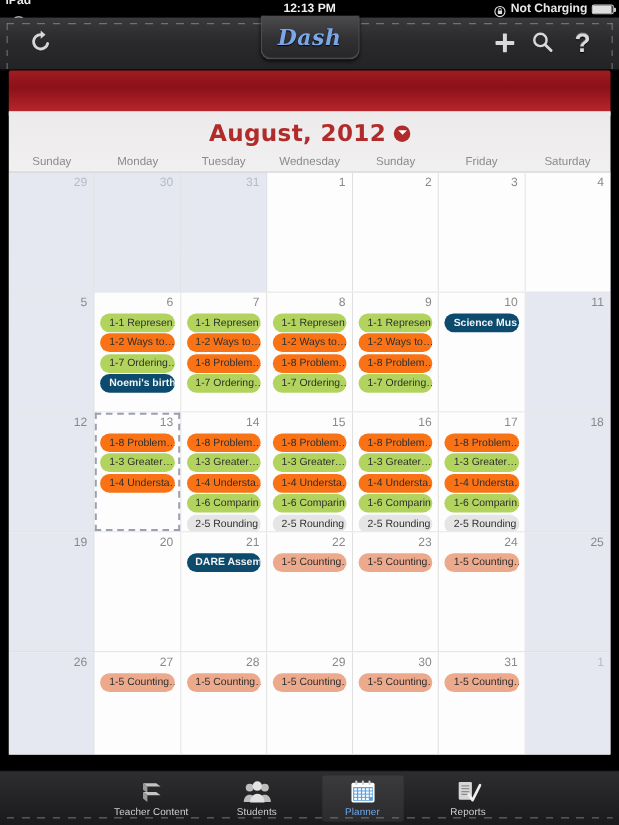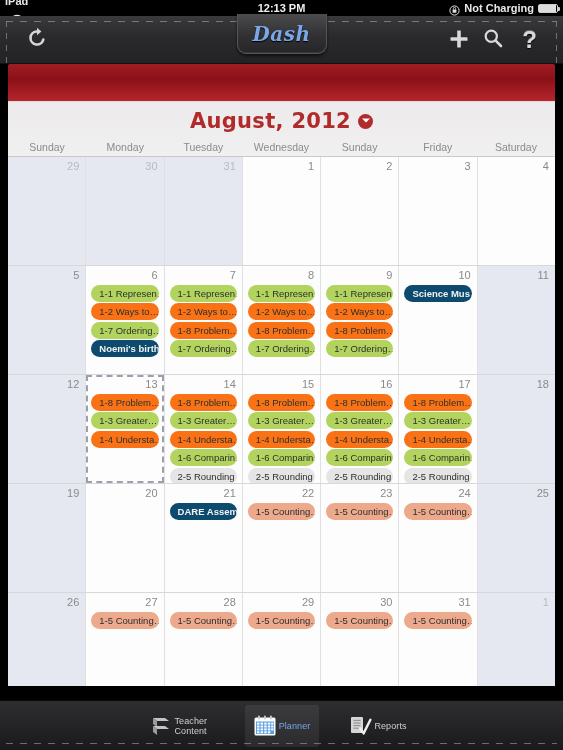--- a/index.html
+++ b/index.html
@@ -175,21 +175,21 @@
     display:flex; align-items:center; justify-content:center; gap: 22px;
     border-top:1px solid #0a0a0a;
   }
   .tabbar:after {
     content:""; position:absolute; left:6px; right:6px; bottom:6px; height:1px;
     background: repeating-linear-gradient(90deg,#8e8e90 0 7px, transparent 7px 14px);
     opacity:.7;
   }
   .tab {
     width: 74px; height: 42px; border-radius: 3px;
-    display:flex; flex-direction:row; align-items:center; justify-content:center;
+    display:flex; flex-direction:column; align-items:center; justify-content:center;
     gap: 2px; cursor:pointer; color:#cfcfcf;
   }
   .tab .tlabel { font-size: 9px; letter-spacing:.1px; }
   .tab.active { background: linear-gradient(180deg,#3b3b3e,#2b2b2e); color:#6fa9e8;align-items:center; }
   .tab.active .tlabel { color:#6fa9e8; }
   .tab svg { display:block; }
 </style>
 </head>
 <body>
 
@@ -442,20 +442,33 @@
       <div class="tab">
         <span>
           <svg width="24" height="22" viewBox="0 0 24 22">
             <path d="M4 3 H16 L20 6 H8 Z" fill="#c4c4c4"></path>
             <path d="M4 3 L4 9 L8 12 L8 6 Z" fill="#9a9a9a"></path>
             <path d="M4 11 H16 L20 14 H8 Z" fill="#c4c4c4"></path>
             <path d="M4 11 L4 17 L8 20 L8 14 Z" fill="#9a9a9a"></path>
           </svg>
         </span>
         <span class="tlabel">Teacher Content</span>
+      </div>
+      <div class="tab">
+        <span>
+          <svg width="26" height="22" viewBox="0 0 26 22">
+            <circle cx="6" cy="7" r="3.6" fill="#bdbdbd"></circle>
+            <path d="M0.6 20 c0-4.2 2.4-6.6 5.4-6.6 s5.4 2.4 5.4 6.6Z" fill="#bdbdbd"></path>
+            <circle cx="19.8" cy="7" r="3.6" fill="#bdbdbd"></circle>
+            <path d="M14.4 20 c0-4.2 2.4-6.6 5.4-6.6 s5.4 2.4 5.4 6.6Z" fill="#bdbdbd"></path>
+            <circle cx="12.9" cy="5.6" r="4.3" fill="#e2e2e2"></circle>
+            <path d="M6.4 20.6 c0-5 2.9-7.9 6.5-7.9 s6.5 2.9 6.5 7.9Z" fill="#e2e2e2"></path>
+          </svg>
+        </span>
+        <span class="tlabel">Students</span>
       </div>
       <div class="tab active">
         <span>
           <svg width="24" height="22" viewBox="0 0 24 22">
             <rect x="1.5" y="2.5" width="21" height="18" rx="1.6" fill="#ffffff"></rect>
             <rect x="3" y="6.5" width="18" height="12.5" fill="#5aa0e0"></rect>
             <g fill="#ffffff">
               <rect x="4" y="7.6" width="2.5" height="2"></rect>
               <rect x="7.6" y="7.6" width="2.5" height="2"></rect>
               <rect x="11.2" y="7.6" width="2.5" height="2"></rect>

